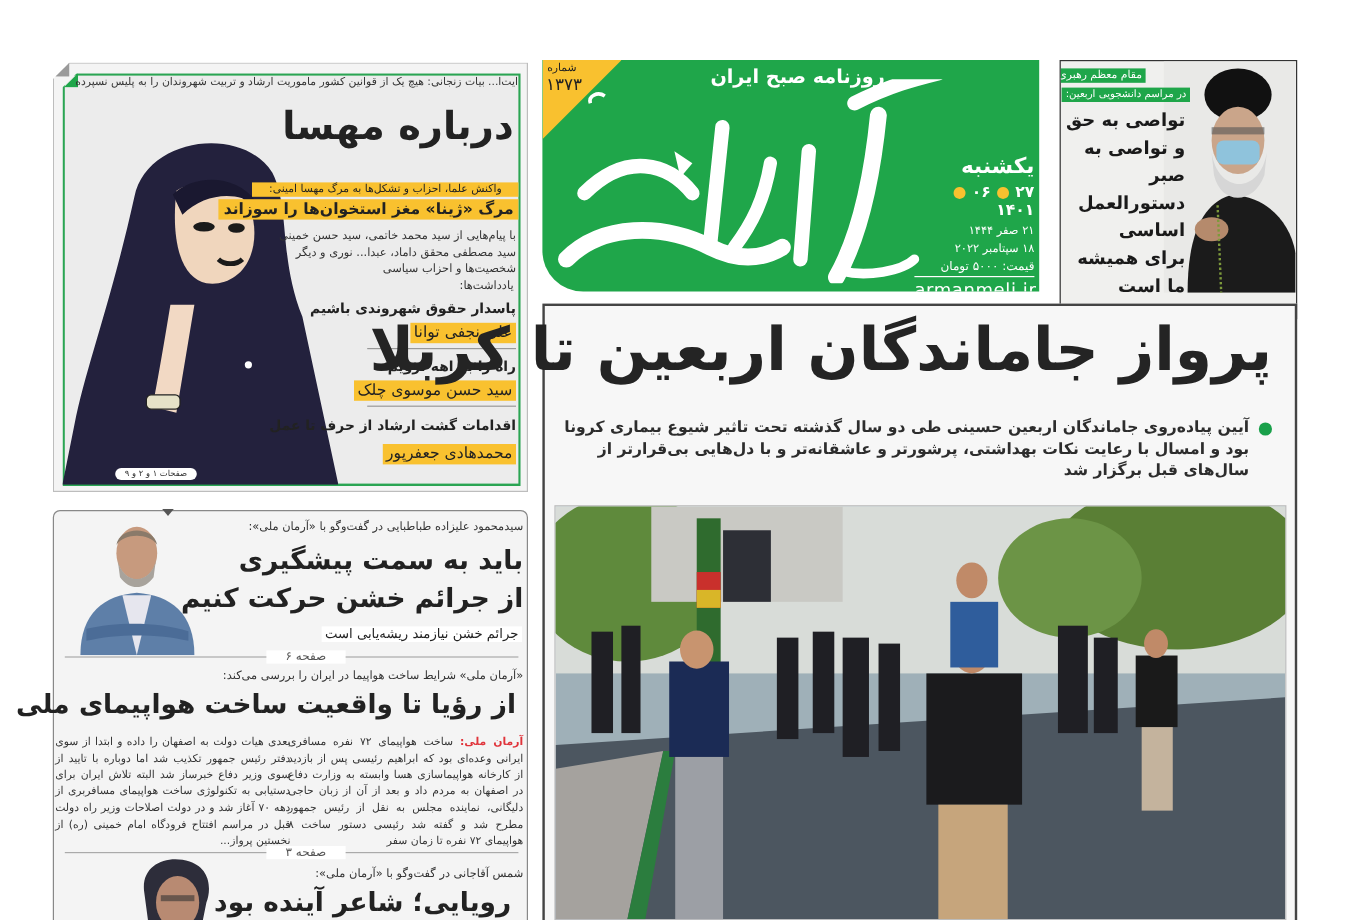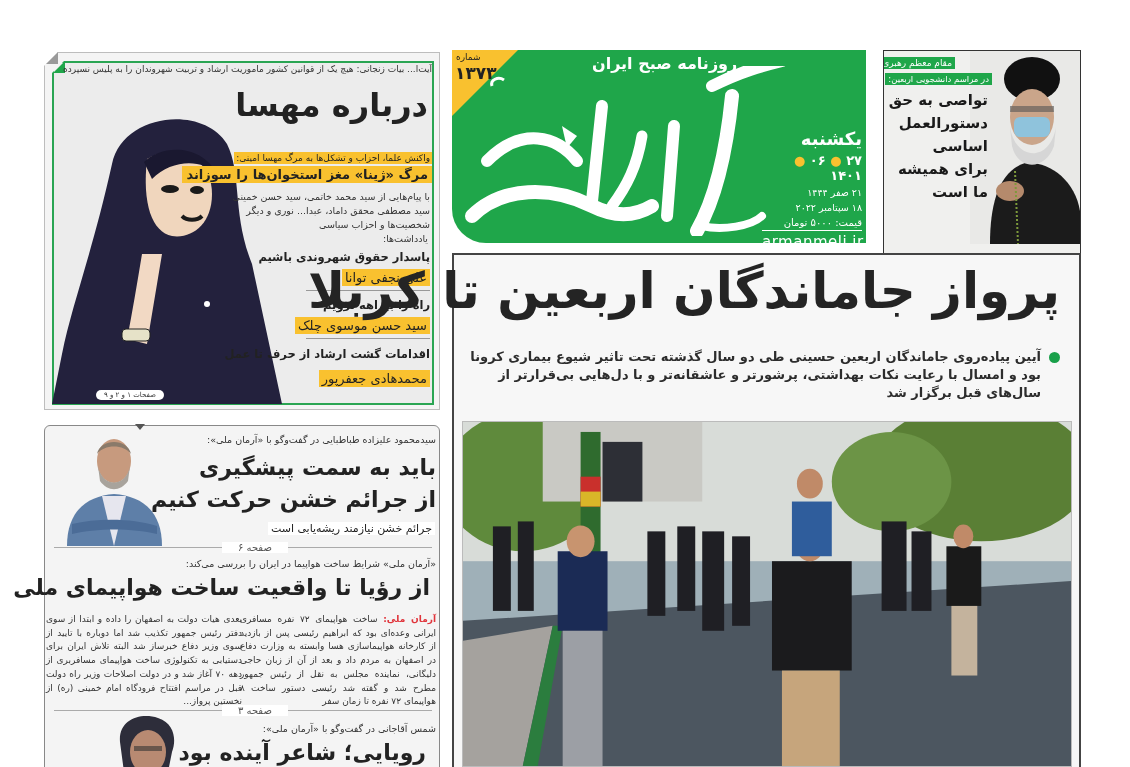--- a/index.html
+++ b/index.html
@@ -3,21 +3,21 @@
 <meta charset="utf-8">
 <style>
   * { box-sizing: border-box; margin: 0; padding: 0; }
   html, body { width: 1130px; height: 767px; overflow: hidden; background: #ffffff; }
   body { font-family: "DejaVu Sans", sans-serif; position: relative; direction: rtl; color: #222; }
 
   
   .masthead { position: absolute; left: 452px; top: 50px; width: 414px; height: 193px; background: #1fa64a; border-radius: 0 0 0 34px; overflow: hidden; }
   .issue-badge { position: absolute; left: 0; top: 0; width: 66px; height: 66px; background: #f9c12f; clip-path: polygon(0 0, 100% 0, 0 100%); }
   .issue-label { position: absolute; left: 4px; top: 2px; font-size: 9px; color: #222; direction: rtl; width: 56px; text-align: left; }
-  .issue-number { position: absolute; left: 3px; top: 13px; font-size: 17px; font-weight: bold; color: #222; }
+  .issue-number { position: absolute; left: 3px; top: 13px; font-size: 14px; font-weight: normal; color: #222; }
   .tagline { position: absolute; left: 140px; top: 4px; color: #fff; font-size: 16px; font-weight: bold; }
   .logo { position: absolute; left: 10px; top: 16px; width: 330px; height: 170px; }
   .date-block { position: absolute; right: 4px; top: 78px; width: 100px; color: #fff; text-align: right; direction: rtl; }
   .weekday { font-size: 18px; font-weight: bold; margin-bottom: 4px; }
   .date-sh { font-size: 13px; font-weight: bold; margin-bottom: 4px; text-align: right; }
   .date-sh .dot { color: #f9c12f; }
   .date-line { font-size: 9.5px; margin-bottom: 4px; }
   .price { font-size: 10px; border-bottom: 1px solid #fff; padding-bottom: 2px; margin-bottom: 2px; }
   .site { font-size: 15px; direction: ltr; text-align: right; letter-spacing: 0.5px; }
 
@@ -31,21 +31,21 @@
 
   
   .mahsa-outer { position: absolute; left: 44px; top: 52px; width: 396px; height: 358px; border: 1px solid #bdbdbd; background: #f4f4f4; clip-path: polygon(14px 0, 100% 0, 100% 100%, 0 100%, 0 14px); }
   .mahsa-inner { position: absolute; left: 52px; top: 61px; width: 382px; height: 344px; border: 2px solid #2aa553; background: #ececec; clip-path: polygon(12px 0, 100% 0, 100% 100%, 0 100%, 0 12px); }
   .corner-grey { position: absolute; left: 46px; top: 52px; width: 12px; height: 12px; background: #9a9a9a; clip-path: polygon(0 100%, 100% 0, 100% 100%); }
   .corner-green { position: absolute; left: 53px; top: 61px; width: 12px; height: 12px; background: #1fa64a; clip-path: polygon(0 100%, 100% 0, 100% 100%); }
   .mahsa-supra { position: absolute; right: 698px; top: 64px; width: 370px; font-size: 9px; color: #333; text-align: right; white-space: nowrap; overflow: hidden; }
   .mahsa-title { position: absolute; right: 702px; top: 86px; font-size: 32px; font-weight: bold; color: #222; white-space: nowrap; }
   .mahsa-photo { position: absolute; left: 52px; top: 104px; width: 230px; height: 300px; }
   .mahsa-pages { position: absolute; left: 96px; top: 390px; background: #fff; border-radius: 6px; font-size: 7px; color: #333; padding: 1px 8px; }
-  .yellow-kicker { position: absolute; right: 698px; top: 152px; background: #f9c12f; font-size: 9px; padding: 1px 2px; white-space: nowrap; color: #222; }
+  .yellow-kicker { position: absolute; right: 698px; top: 152px; background: #f9c12f; font-size: 9px; padding: 1px 14px; white-space: nowrap; color: #222; }
   .yellow-head { position: absolute; right: 698px; top: 166px; background: #f9c12f; font-size: 13px; font-weight: bold; padding: 1px 4px; white-space: nowrap; color: #222; }
   .mahsa-body { position: absolute; right: 700px; top: 190px; width: 200px; font-size: 9.5px; line-height: 14px; color: #333; text-align: right; }
   .notes-label { position: absolute; right: 702px; top: 233px; font-size: 9.5px; color: #333; }
   .note-title { position: absolute; right: 700px; font-size: 11.5px; font-weight: bold; color: #222; white-space: nowrap; }
   .note-author { position: absolute; right: 700px; background: #f9c12f; font-size: 13px; padding: 1px 3px; color: #222; white-space: nowrap; }
   .note-sep { position: absolute; left: 306px; width: 124px; height: 1px; background: #999; }
 
   
   .left-col { position: absolute; left: 44px; top: 425px; width: 396px; height: 360px; border: 1px solid #888; border-radius: 6px 6px 0 0; background: #f4f4f4; }
   .tri-mark { position: absolute; left: 135px; top: 424px; width: 10px; height: 6px; background: #555; clip-path: polygon(0 0, 100% 0, 50% 100%); }
@@ -117,20 +117,21 @@
     <path d="M40 76 C 45 110, 80 112, 86 76 L 84 95 C 75 120, 48 120, 42 95 Z" fill="#d6d6d6"></path>
     <rect x="44" y="66" width="36" height="20" rx="6" fill="#8fc3dc"></rect>
     <rect x="40" y="55" width="44" height="6" fill="#555" opacity="0.6"></rect>
     <ellipse cx="40" cy="140" rx="14" ry="10" fill="#b58a6c"></ellipse>
     <path d="M45 120 L 48 193" stroke="#7d9a3b" stroke-width="2" stroke-dasharray="2 2"></path>
   </svg>
   <span class="leader-kicker1">مقام معظم رهبری</span>
   <span class="leader-kicker2">در مراسم دانشجویی اربعین:</span>
   <div class="leader-quote">
     <div>تواصی به حق</div>
+    <div>و تواصی به صبر</div>
     <div>دستورالعمل اساسی</div>
     <div>برای همیشه</div>
     <div>ما است</div>
   </div>
   <span class="leader-page">صفحه ۲</span>
 </div>
 
 <div class="mahsa-outer"></div>
 <div class="corner-grey"></div>
 <div class="mahsa-inner"></div>

